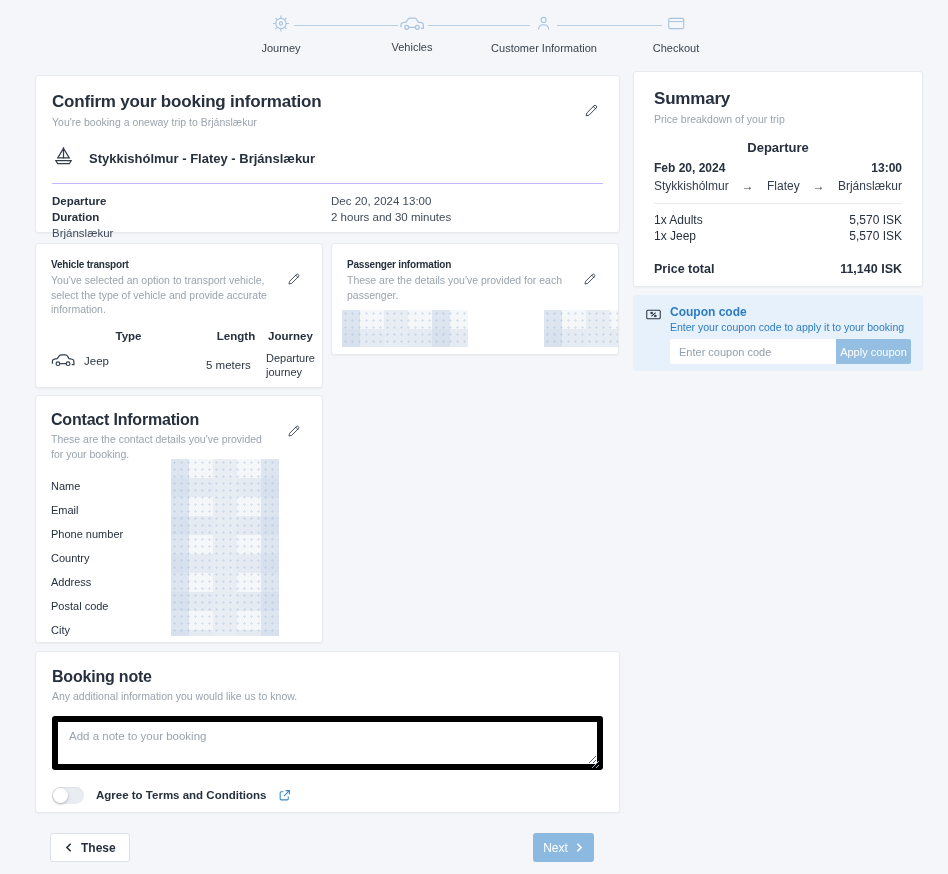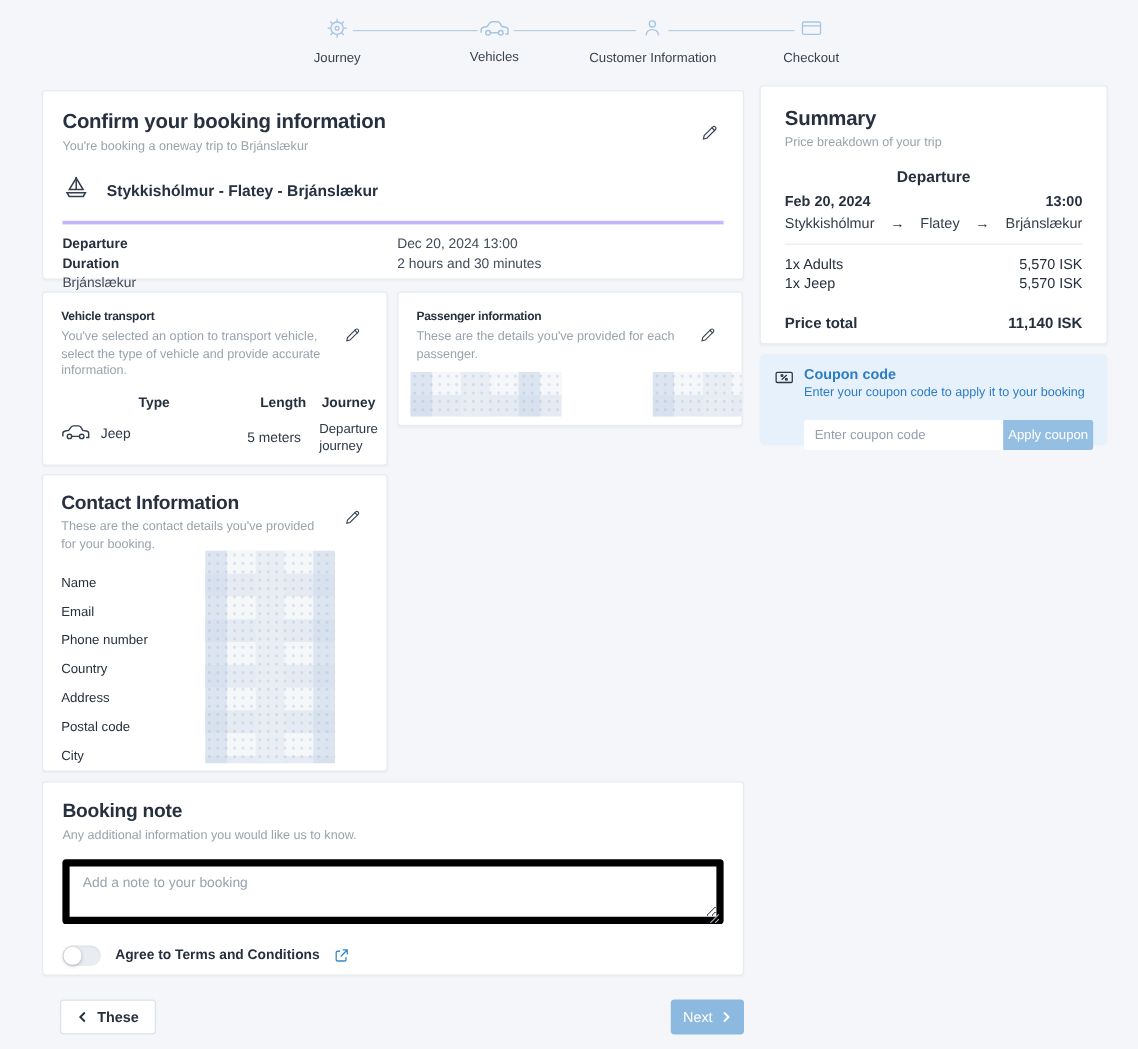--- a/index.html
+++ b/index.html
@@ -16,21 +16,21 @@
   
   .card { position:absolute; background:#ffffff; border:1px solid #e8ebee; border-radius:3px; box-shadow:0 1px 2px rgba(16,24,40,.04); }
   .card-title-lg { font-size:17px; font-weight:700; color:#26303e; letter-spacing:-.2px; }
   .card-title { font-size:10px; font-weight:700; color:#26303e; letter-spacing:-.2px; }
   .card-sub { font-size:10.5px; color:#9aa3ad; margin-top:3px; line-height:1.4; }
   .edit-btn { position:absolute; top:26px; right:18px; width:20px; height:20px; cursor:pointer; background:none; border:none; }
   .edit-btn svg { stroke:#3a4452; fill:none; }
 
   
   #card-confirm { left:35px; top:75px; width:585px; height:158px; padding:16px; }
-  .route-row { display:flex; align-items:center; gap:14px; margin-top:15px; padding-bottom:11px; border-bottom:3px solid #c4b5fd; }
+  .route-row { display:flex; align-items:center; gap:14px; margin-top:15px; padding-bottom:11px; border-bottom:1px solid #c4b5fd; }
   .route-row svg { stroke:#343e4c; fill:none; flex:0 0 auto; }
   .route-text { font-size:13px; font-weight:700; color:#26303e; }
   .detail-rows { margin-top:9px; }
   .drow { display:flex; font-size:11.5px; line-height:16px; }
   .dlabel { width:279px; font-weight:700; color:#26303e; }
   .dval { color:#414b59; }
 
   
   #card-vehicle { left:35px; top:243px; width:288px; height:145px; padding:15px; }
   .vtable { margin-top:13px; display:grid; grid-template-columns:155px 60px 1fr; row-gap:9px; align-items:start; }
@@ -65,41 +65,41 @@
   .terms-row { margin-top:13px; display:flex; align-items:center; gap:12px; }
   .toggle { position:relative; width:32px; height:17px; border-radius:9px; background:#e9edf2; box-shadow:inset 0 1px 2px rgba(0,0,0,.06); cursor:pointer; border:none; }
   .knob { position:absolute; left:1px; top:1px; width:15px; height:15px; border-radius:50%; background:#fff; box-shadow:0 1px 3px rgba(0,0,0,.28); }
   .terms-label { font-size:11.5px; font-weight:700; color:#26303e; }
   .ext-link { cursor:pointer; display:flex; }
   .ext-link svg { stroke:#3788c9; fill:none; }
 
   
   #back-btn { position:absolute; left:50px; top:833px; height:29px; padding:0 13px; background:#fff; border:1px solid #dde2e8; border-radius:3px; display:flex; align-items:center; gap:7px; font-size:12px; font-weight:700; color:#26303e; cursor:pointer; font-family:inherit; }
   #back-btn svg { stroke:#26303e; fill:none; }
-  #next-btn { position:absolute; left:559px; top:833px; width:61px; height:29px; background:#8cb9df; border:none; border-radius:3px; display:flex; align-items:center; justify-content:center; gap:6px; font-size:12px; color:#fff; cursor:pointer; font-family:inherit; }
+  #next-btn { position:absolute; left:533px; top:833px; width:61px; height:29px; background:#8cb9df; border:none; border-radius:3px; display:flex; align-items:center; justify-content:center; gap:6px; font-size:12px; color:#fff; cursor:pointer; font-family:inherit; }
   #next-btn svg { stroke:#fff; fill:none; }
 
   
   #card-summary { left:633px; top:71px; width:290px; height:216px; padding:17px 20px; }
   .sec-label { text-align:center; font-size:13px; font-weight:700; margin-top:13px; }
   .sum-row { display:flex; justify-content:space-between; align-items:baseline; font-size:12px; line-height:16px; }
   .sum-date { margin-top:5px; font-weight:700; }
   .sum-route { margin-top:2px; color:#333d4b; }
   .sum-route .arr { color:#333d4b; }
   .sum-div { border-top:1px solid #e8ebee; margin:9px 0 8px; }
   .sum-total { margin-top:17px; font-weight:700; font-size:12.5px; }
 
   
   #coupon { left:633px; top:295px; width:290px; height:76px; position:absolute; background:#e7f1fb; border-radius:4px; padding:10px 12px; display:flex; gap:8px; }
   #coupon .cicon { flex:0 0 auto; margin-top:1px; }
   #coupon .cicon svg { stroke:#2b3544; fill:none; }
   .coupon-body { flex:1; min-width:0; }
   .coupon-title { font-size:12px; font-weight:700; color:#2e7cc3; }
   .coupon-sub { font-size:10.5px; color:#2e7cc3; margin-top:2px; }
-  .coupon-row { display:flex; margin-top:17px; height:25px;border-radius:12px; }
+  .coupon-row { display:flex; margin-top:6px; height:25px;border-radius:12px; }
   .coupon-row input { flex:1; min-width:0; border:none; background:#fff; padding:0 9px; font-size:11px; color:#3f4a58; border-radius:2px 0 0 2px; outline:none; font-family:inherit; }
   .coupon-row input::placeholder { color:#93a0ad; }
   .coupon-row button { width:75px; background:#94bee2; color:#fff; border:none; font-size:11px; border-radius:0 2px 2px 0; cursor:pointer; font-family:inherit; }
 </style>
 </head>
 <body>
 
 <div id="canvas">
 
   <div>

